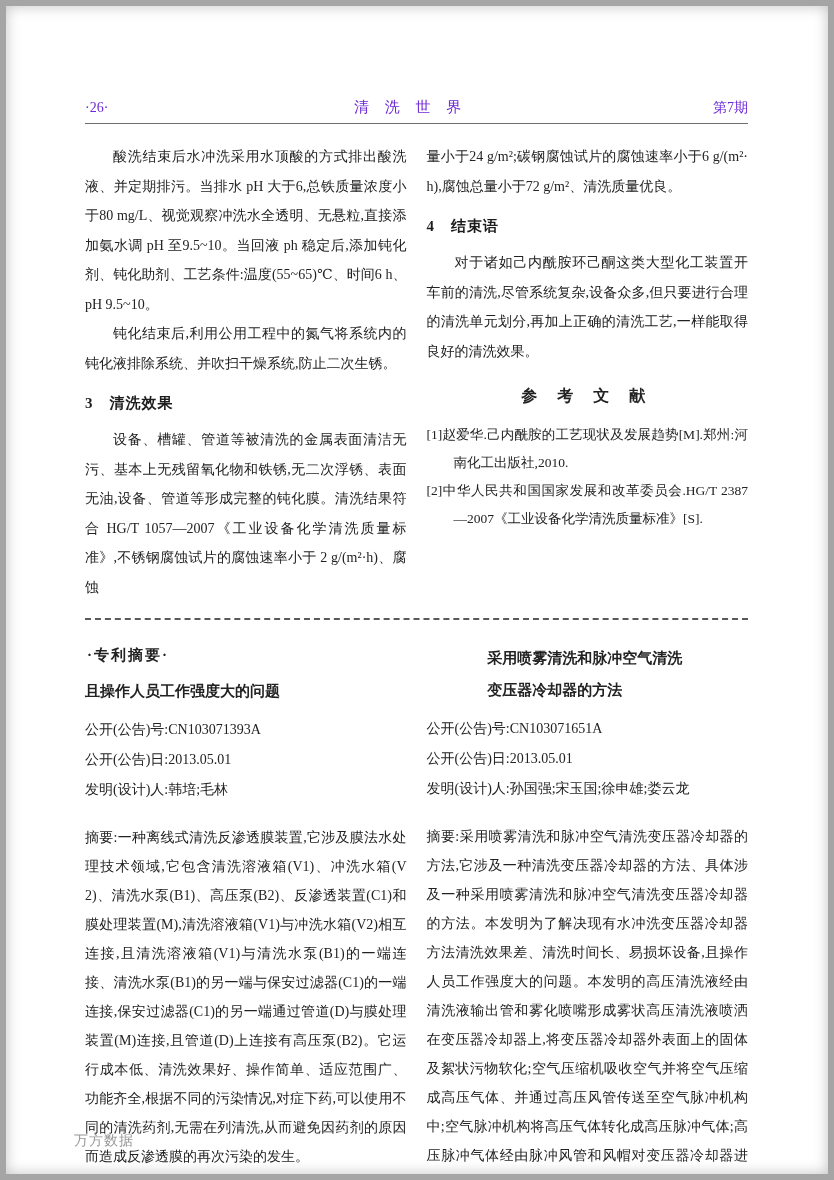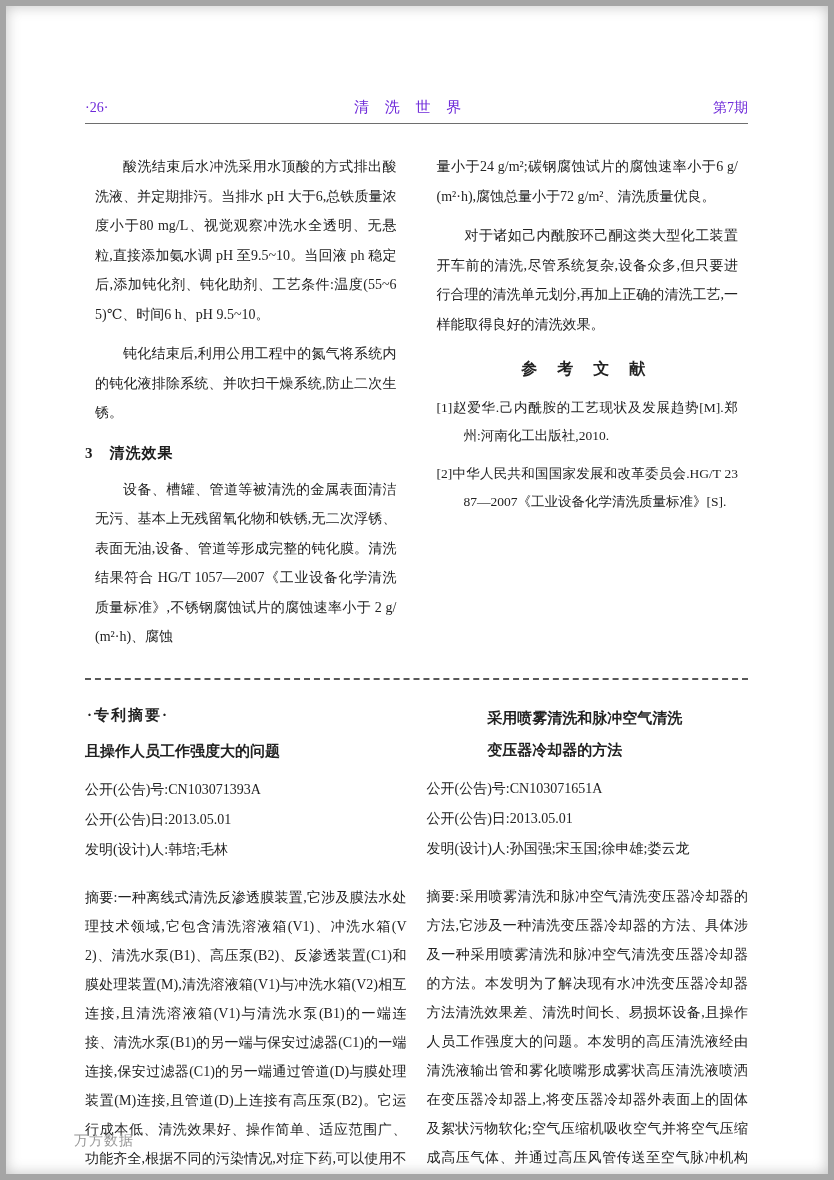--- a/index.html
+++ b/index.html
@@ -24,21 +24,21 @@
   }
   .page-header .journal-title { letter-spacing: 6px; font-size: 15px; text-align: right; }
   .header-rule { border-top: 1.5px solid #4a4a4a; margin-top: 6px; opacity: .8; }
 
   
   .two-col { display: flex; gap: 20px; }
   .col { flex: 1 1 0; min-width: 0; }
 
   .article { margin-top: 18px; }
   .article p {
-    margin: 10px; font-size: 14px; line-height: 29.5px;
+    margin: 0; font-size: 14px; line-height: 29.5px;
     text-align: justify; text-justify: inter-ideograph;
     word-break: break-all;
   }
   p.indent { text-indent: 2em; }
   h3.sec-heading {
     font-size: 15px; font-weight: bold; color: #1c1c1c;
     margin: 16px 0 12px 0; letter-spacing: 1px;
   }
   .refs-heading {
     text-align: center; font-weight: bold; font-size: 16px;
@@ -95,20 +95,21 @@
 
   <main class="two-col article">
     <div class="col">
       <p class="indent">酸洗结束后水冲洗采用水顶酸的方式排出酸洗液、并定期排污。当排水 pH 大于6,总铁质量浓度小于80 mg/L、视觉观察冲洗水全透明、无悬粒,直接添加氨水调 pH 至9.5~10。当回液 ph 稳定后,添加钝化剂、钝化助剂、工艺条件:温度(55~65)℃、时间6 h、pH 9.5~10。</p>
       <p class="indent">钝化结束后,利用公用工程中的氮气将系统内的钝化液排除系统、并吹扫干燥系统,防止二次生锈。</p>
       <h3 class="sec-heading">3　清洗效果</h3>
       <p class="indent">设备、槽罐、管道等被清洗的金属表面清洁无污、基本上无残留氧化物和铁锈,无二次浮锈、表面无油,设备、管道等形成完整的钝化膜。清洗结果符合 HG/T 1057—2007《工业设备化学清洗质量标准》,不锈钢腐蚀试片的腐蚀速率小于 2 g/(m²·h)、腐蚀</p>
     </div>
     <div class="col">
       <p>量小于24 g/m²;碳钢腐蚀试片的腐蚀速率小于6 g/(m²·h),腐蚀总量小于72 g/m²、清洗质量优良。</p>
+      <h3 class="sec-heading">4　结束语</h3>
       <p class="indent">对于诸如己内酰胺环己酮这类大型化工装置开车前的清洗,尽管系统复杂,设备众多,但只要进行合理的清洗单元划分,再加上正确的清洗工艺,一样能取得良好的清洗效果。</p>
       <div class="refs-heading">参 考 文 献</div>
       <p class="ref">[1]赵爱华.己内酰胺的工艺现状及发展趋势[M].郑州:河南化工出版社,2010.</p>
       <p class="ref">[2]中华人民共和国国家发展和改革委员会.HG/T 2387—2007《工业设备化学清洗质量标准》[S].</p>
     </div>
   </main>
 
   <div class="section-divider"></div>
 
   <section class="two-col patents">

